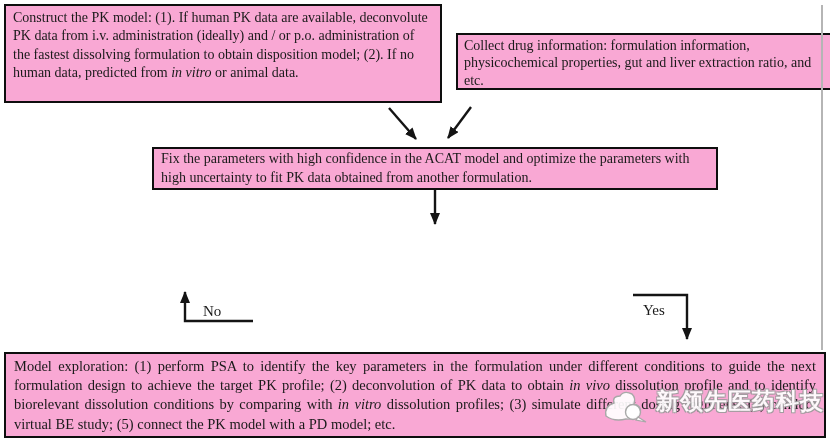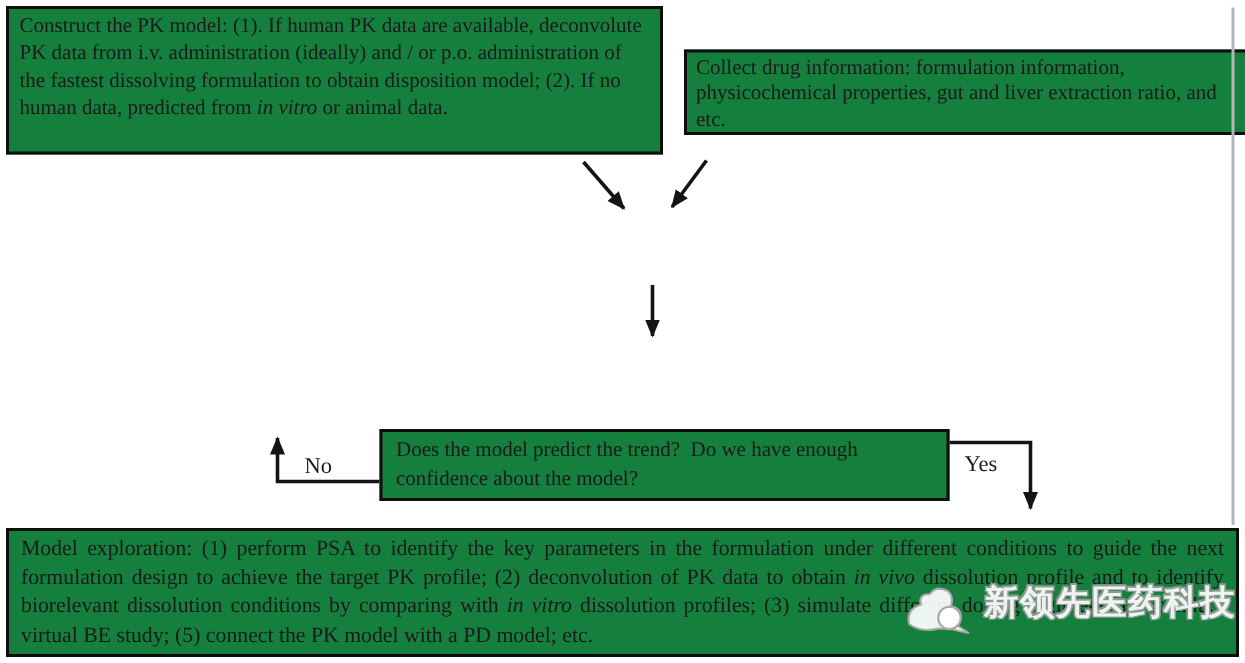--- a/index.html
+++ b/index.html
@@ -21,21 +21,21 @@
   .conn {
     stroke: #141414;
     stroke-width: 2.4;
     fill: none;
     marker-end: url(#ah);
   }
   .box {
     position: absolute;
     box-sizing: border-box;
     border: 2.5px solid #0e0e0e;
-    background: #15803d;
+    background: #f9a8d4;
     color: #1a1a1a;
     font-size: 14px;
   }
   .it { font-style: italic; }
   #b-construct { left: 4px;   top: 4px;   width: 438px; height: 99px; padding: 3px 7px;  line-height: 18.3px; }
   #b-collect   { left: 456px; top: 33px;  width: 382px; height: 57px; padding: 2px 6px;  line-height: 17.4px; }
   #b-fix       { left: 152px; top: 147px; width: 566px; height: 43px; padding: 1px 7px;  line-height: 18.6px; }
   #b-validate  { left: 176px; top: 232px; width: 541px; height: 48px; padding: 3px 8px;  line-height: 19px; }
   #b-decision  { left: 253px; top: 286px; width: 380px; height: 48px; padding: 3px 9px;  line-height: 19px; }
   #b-explore   { left: 4px;   top: 352px; width: 822px; height: 86px; padding: 3px 8px;
@@ -94,25 +94,25 @@
   </svg>
 
   <div class="box" id="b-construct">
     <span>Construct the PK model: (1). If human PK data are available, deconvolute PK data from i.v. administration (ideally) and / or p.o. administration of the fastest dissolving formulation to obtain disposition model; (2). If no human data, predicted from </span><span class="it">in vitro</span><span> or animal data.</span>
   </div>
 
   <div class="box" id="b-collect">
     <span>Collect drug information: formulation information, physicochemical properties, gut and liver extraction ratio, and etc.</span>
   </div>
 
+  <div class="box" id="b-fix">
+    <span>Fix the parameters with high confidence in the ACAT model and optimize the parameters with high uncertainty to fit PK data obtained from another formulation.</span>
+  </div>
 
 
-  <div class="box" id="b-decision">
-    <span>Does the model predict the trend?&nbsp; Do we have enough confidence about the model?</span>
-  </div>
 
   <div class="box" id="b-explore">
     <span>Model exploration: (1) perform PSA to identify the key parameters in the formulation under different conditions to guide the next formulation design to achieve the target PK profile; (2) deconvolution of PK data to obtain </span><span class="it">in vivo</span><span> dissolution profile and to identify biorelevant dissolution conditions by comparing with </span><span class="it">in vitro</span><span> dissolution profiles; (3) simulate different dosing regimens; (4) conduct virtual BE study; (5) connect the PK model with a PD model; etc.</span>
   </div>
 
   <div class="label label-no">No</div>
   <div class="label label-yes">Yes</div>
 
   <div class="edge-line"></div>
 

